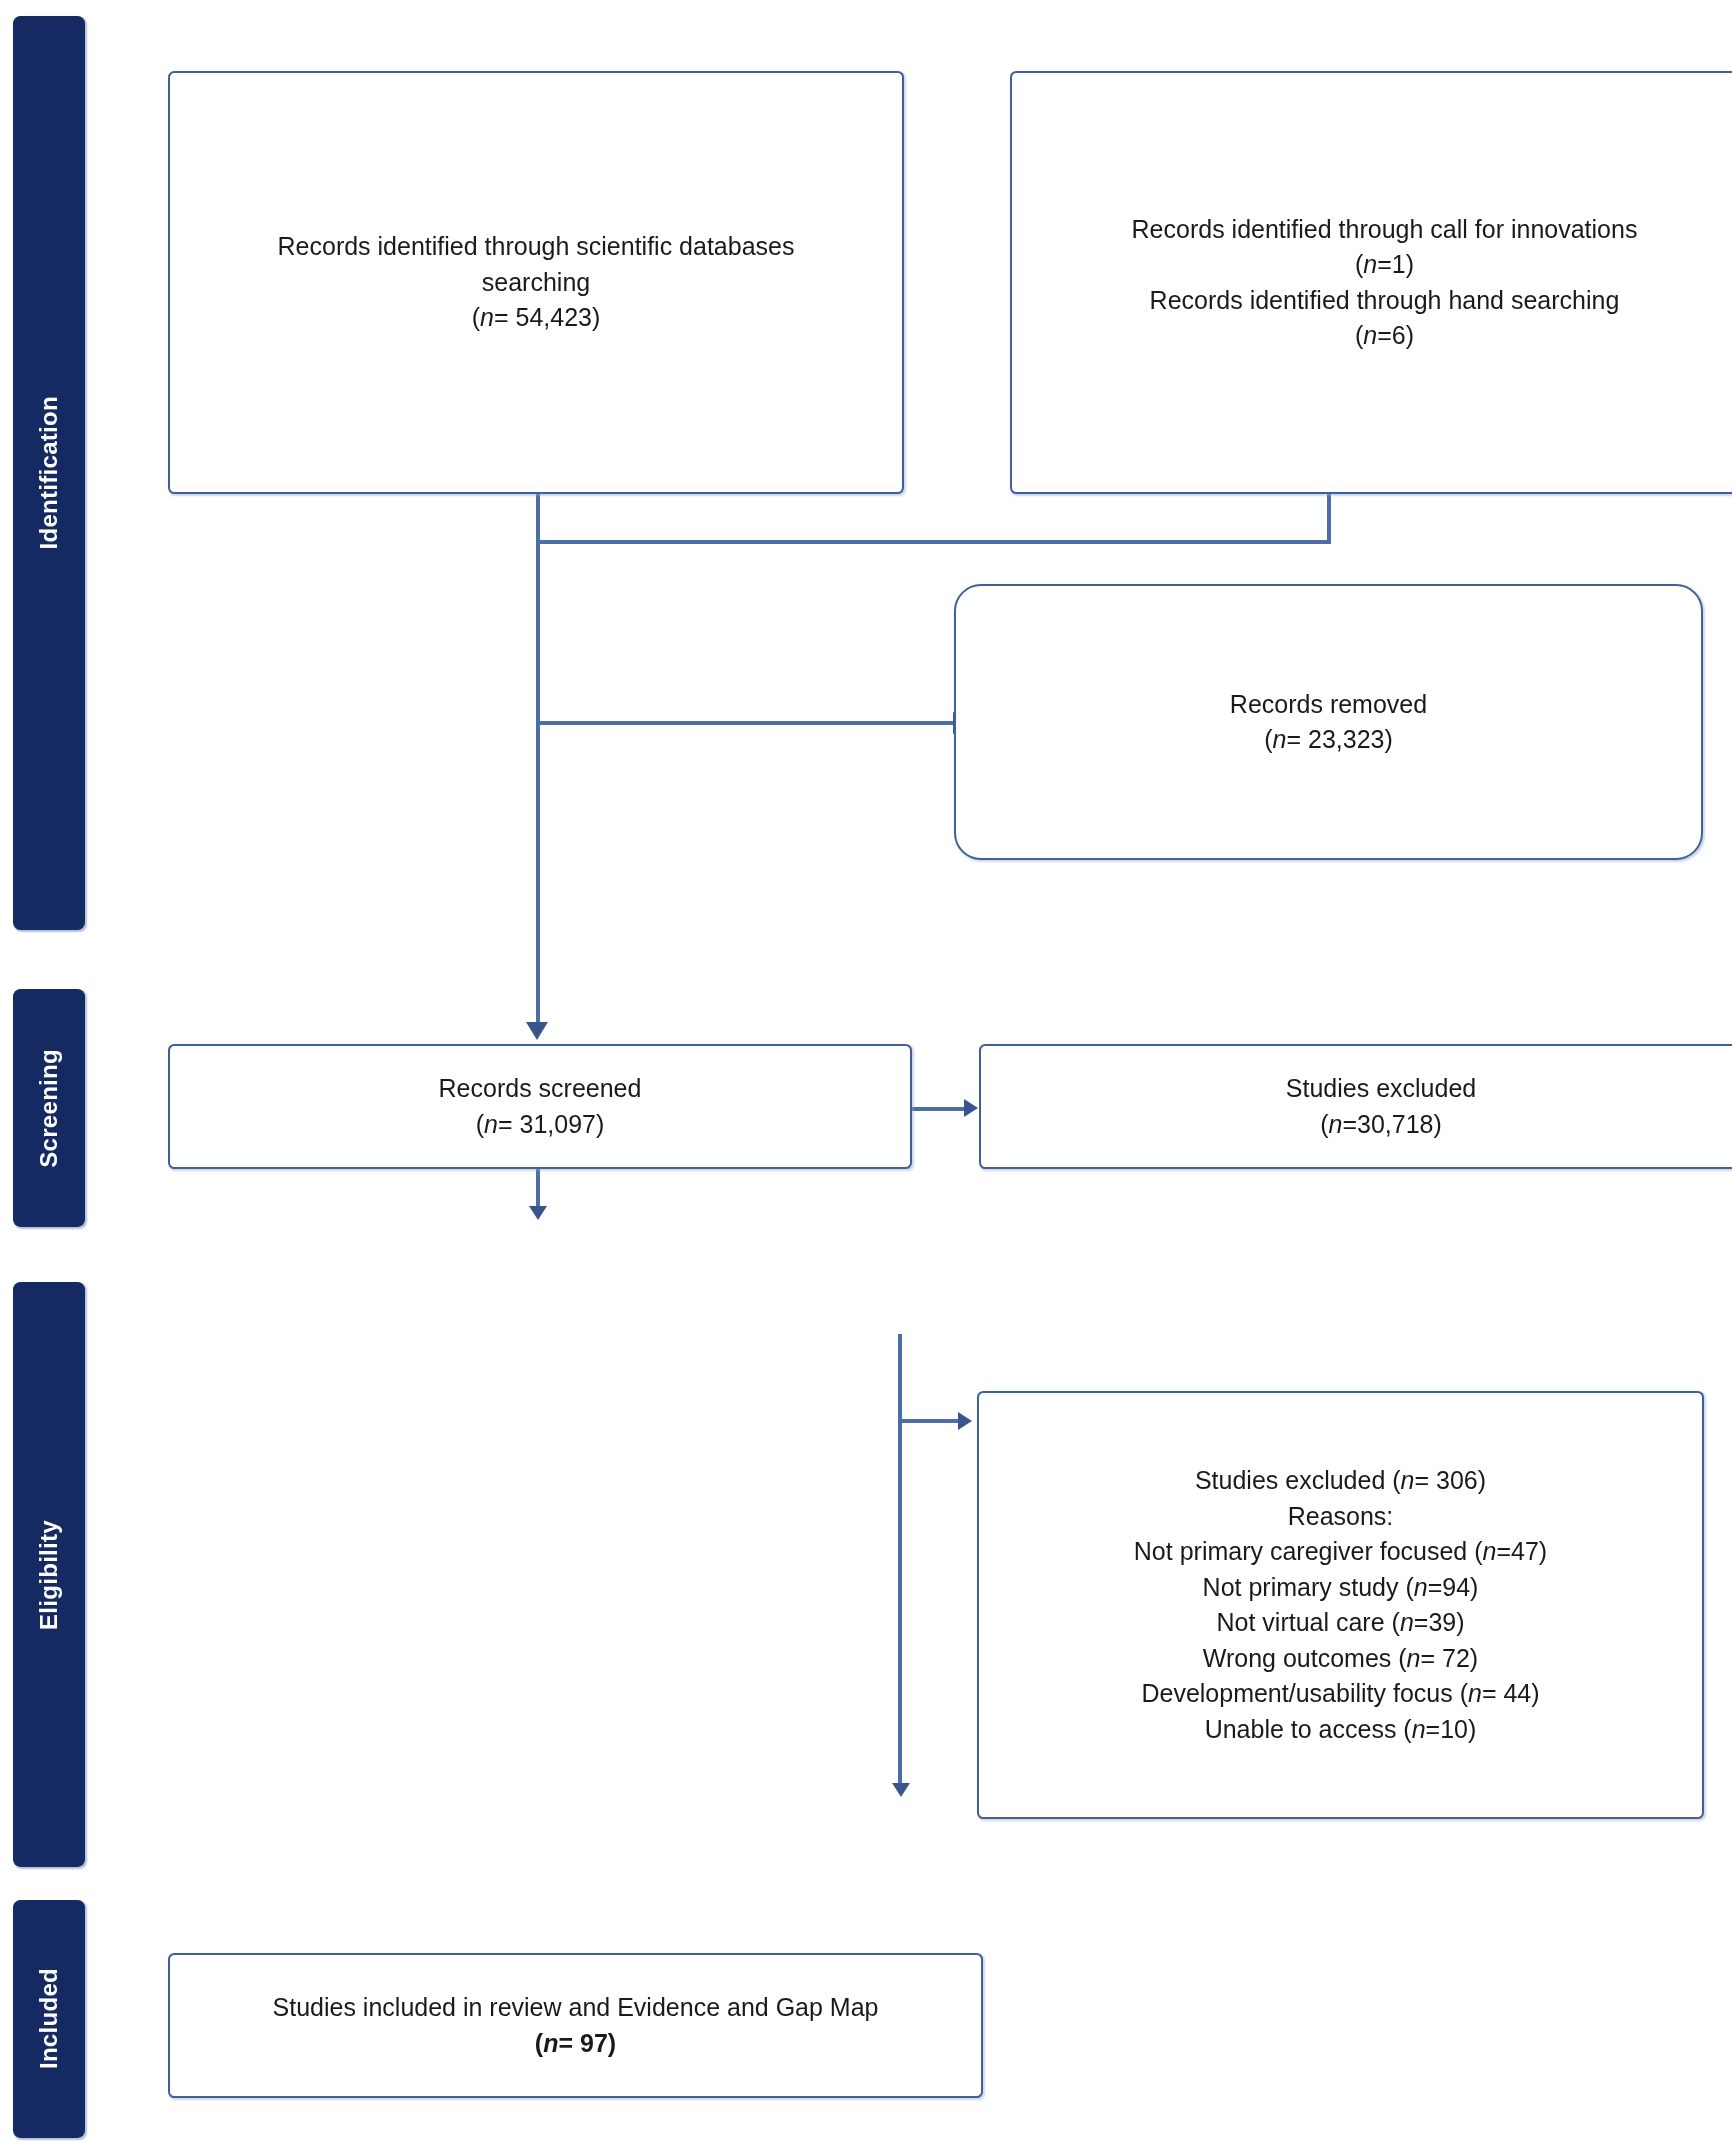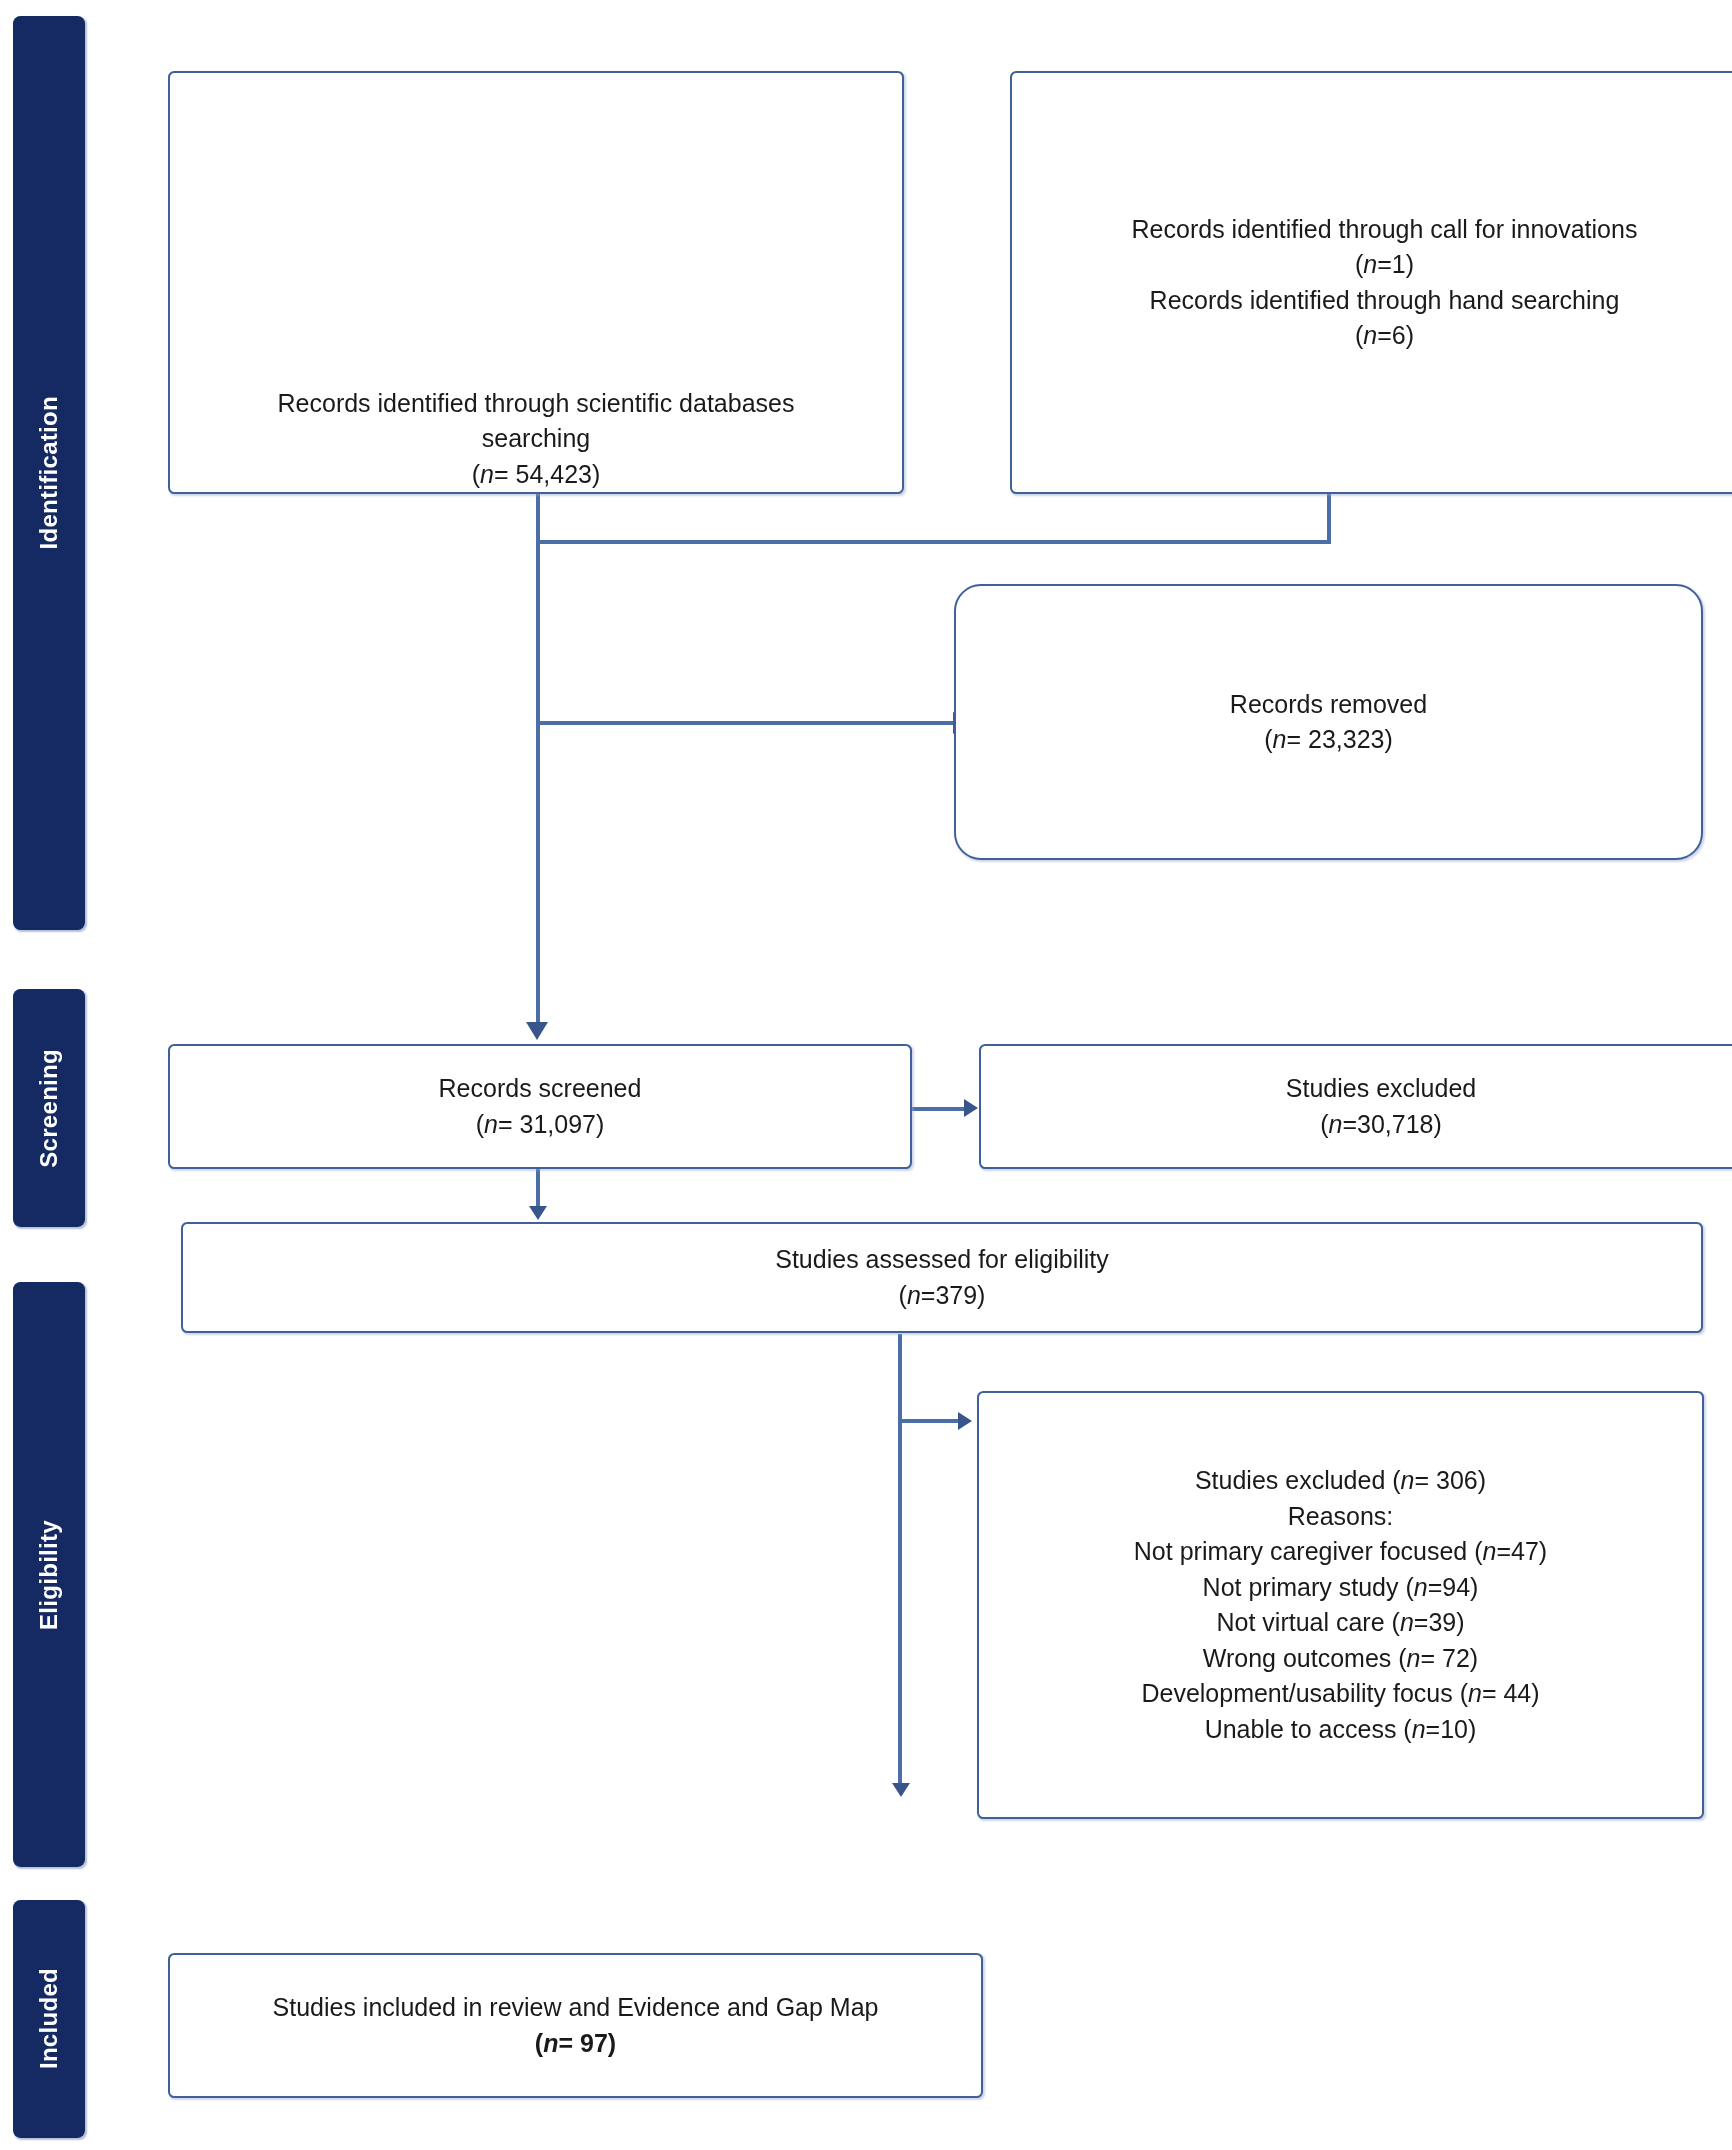--- a/index.html
+++ b/index.html
@@ -129,21 +129,21 @@
 
   <div class="conn conn-v" style="left:536px; top:1168px; width:3.7px; height:40px;"></div>
   <div class="arrow-down thin" style="left:529px; top:1206px;"></div>
 
   <div class="conn conn-v" style="left:898px; top:1334px; width:3.7px; height:452px;"></div>
   <div class="arrow-down thin" style="left:892px; top:1783px;"></div>
 
   <div class="conn conn-h" style="left:902px; top:1419px; width:58px; height:3.7px;"></div>
   <div class="arrow-right thin" style="left:958px; top:1412px;"></div>
 
-  <div class="flow-box" style="left:168px; top:71px; width:736px; height:423px;align-items:flex-end;">
+  <div class="flow-box" style="left:168px; top:71px; width:736px; height:423px;">
     <div class="box-text">
       <span>Records identified through scientific databases</span><br>
       <span>searching</span><br>
       <span>(<span class="ital">n</span><span>= 54,423)</span></span>
     </div>
   </div>
 
   <div class="flow-box" style="left:1010px; top:71px; width:749px; height:423px;">
     <div class="box-text">
       <span>Records identified through call for innovations</span><br>
@@ -167,26 +167,20 @@
     </div>
   </div>
 
   <div class="flow-box" style="left:979px; top:1044px; width:804px; height:125px;">
     <div class="box-text">
       <span>Studies excluded</span><br>
       <span>(<span class="ital">n</span><span>=30,718)</span></span>
     </div>
   </div>
 
-  <div class="flow-box" style="left:181px; top:1222px; width:1522px; height:111px;">
-    <div class="box-text">
-      <span>Studies assessed for eligibility</span><br>
-      <span>(<span class="ital">n</span><span>=379)</span></span>
-    </div>
-  </div>
 
   <div class="flow-box" style="left:977px; top:1391px; width:727px; height:428px;">
     <div class="box-text">
       <span><span>Studies excluded (</span><span class="ital">n</span><span>= 306)</span></span><br>
       <span>Reasons:</span><br>
       <span><span>Not primary caregiver focused (</span><span class="ital">n</span><span>=47)</span></span><br>
       <span><span>Not primary study (</span><span class="ital">n</span><span>=94)</span></span><br>
       <span><span>Not virtual care (</span><span class="ital">n</span><span>=39)</span></span><br>
       <span><span>Wrong outcomes (</span><span class="ital">n</span><span>= 72)</span></span><br>
       <span><span>Development/usability focus (</span><span class="ital">n</span><span>= 44)</span></span><br>

